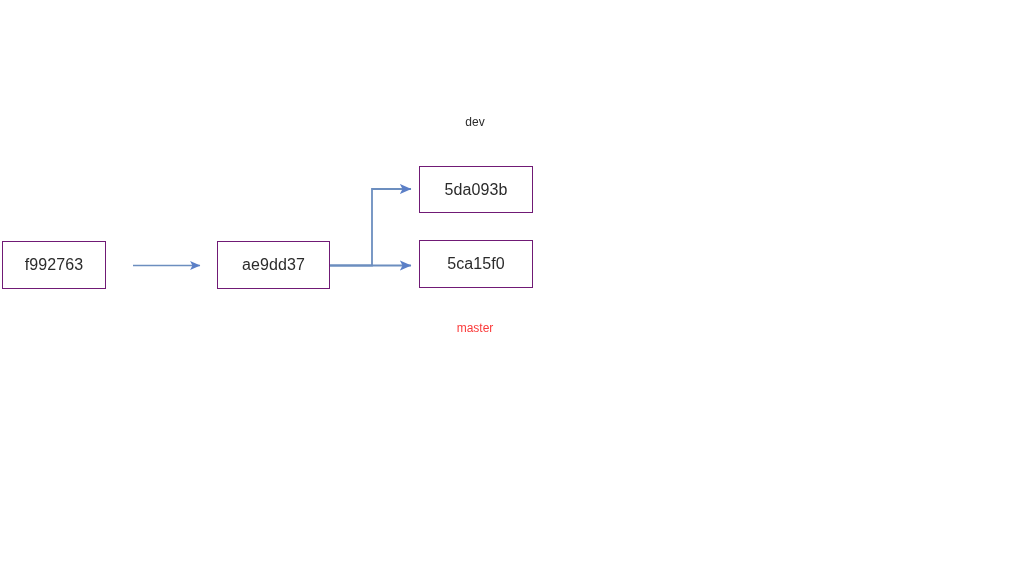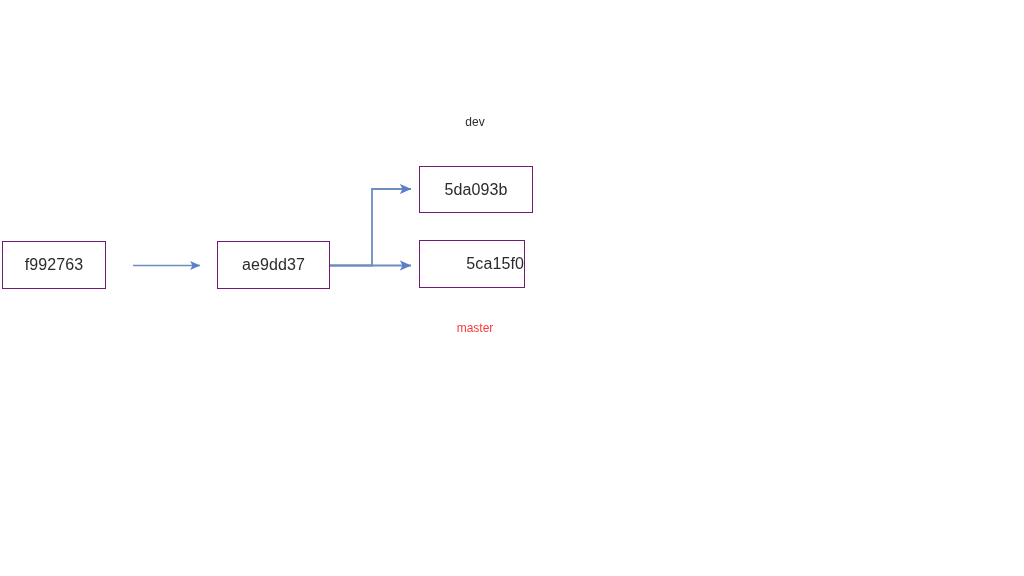--- a/index.html
+++ b/index.html
@@ -58,21 +58,21 @@
     line-height: 1;
     white-space: nowrap;
     text-align: center;
     transform: translateX(-50%);
   }
 
   
   #node-f992763 { left: 2px;  top: 241px; width: 104px; height: 48px; }
   #node-ae9dd37 { left: 206px; top: 241px; width: 113px; height: 48px; margin-left: 11px; }
   #node-5da093b { left: 419px; top: 166px; width: 114px; height: 47px; }
-  #node-5ca15f0 { left: 419px; top: 240px; width: 106px; height: 48px; justify-content: flex-end; }
+  #node-5ca15f0 { left: 419px; top: 240px; width: 114px; height: 48px; }
 
   
   #label-dev    { left: 475px; top: 116px; color: #2b2b2b; }
   #label-master { left: 475px; top: 322px; color: #fb3b3b; }
 </style>
 </head>
 <body>
 
 <div id="diagram-canvas">
 

